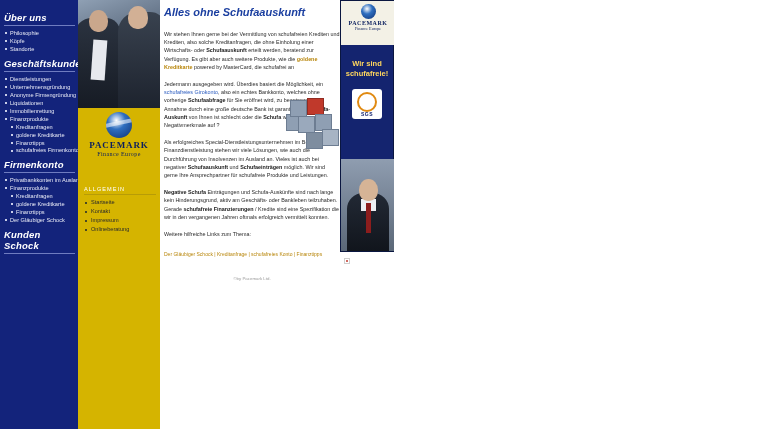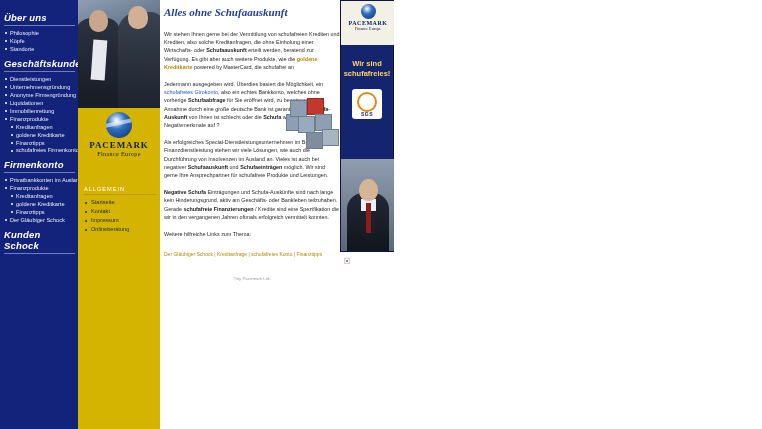--- a/index.html
+++ b/index.html
@@ -196,21 +196,21 @@
     left: 160px; top: 0;
     width: 180px; height: 429px;
     background: #ffffff;
   }
   .content {
     position: absolute;
     left: 4px; top: 6px;
     width: 176px;
   }
   h1.title {
-    font-family: Liberation Serif, serif;
+    font-family: Liberation Sans, sans-serif;
     font-style: italic;
     font-size: 11px;
     color: #1b3fa0;
     margin: 0 0 12px 0;
     font-weight: bold;
   }
   .para {
     font-size: 5.4px;
     line-height: 8.2px;
     color: #2b2b2b;
@@ -480,21 +480,21 @@
 
   <aside class="rightcol">
     <div class="rc-banner">
       <div class="rc-logo">
         <div class="rc-globe"></div>
         <div class="rc-name">PACEMARK</div>
         <div class="rc-sub">Finance Europe</div>
       </div>
       <div class="rc-claim">
         <div>Wir sind</div>
-        <div>schufafreies!</div>
+        <div>schufafreie!</div>
       </div>
       <div class="rc-seal">
         <div class="ring"></div>
         <div class="sgs">SGS</div>
       </div>
       <div class="rc-person">
         <div class="body"></div>
         <div class="collar"></div>
         <div class="tie"></div>
         <div class="head"></div>

